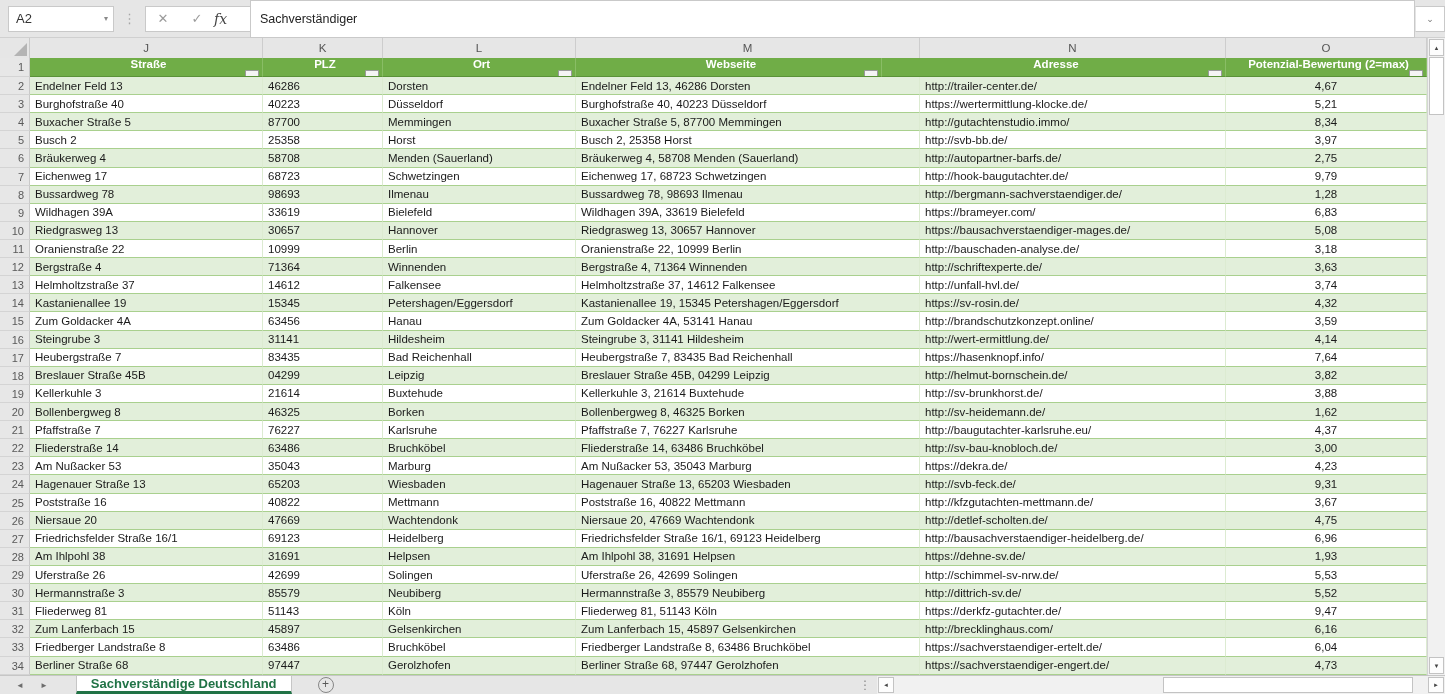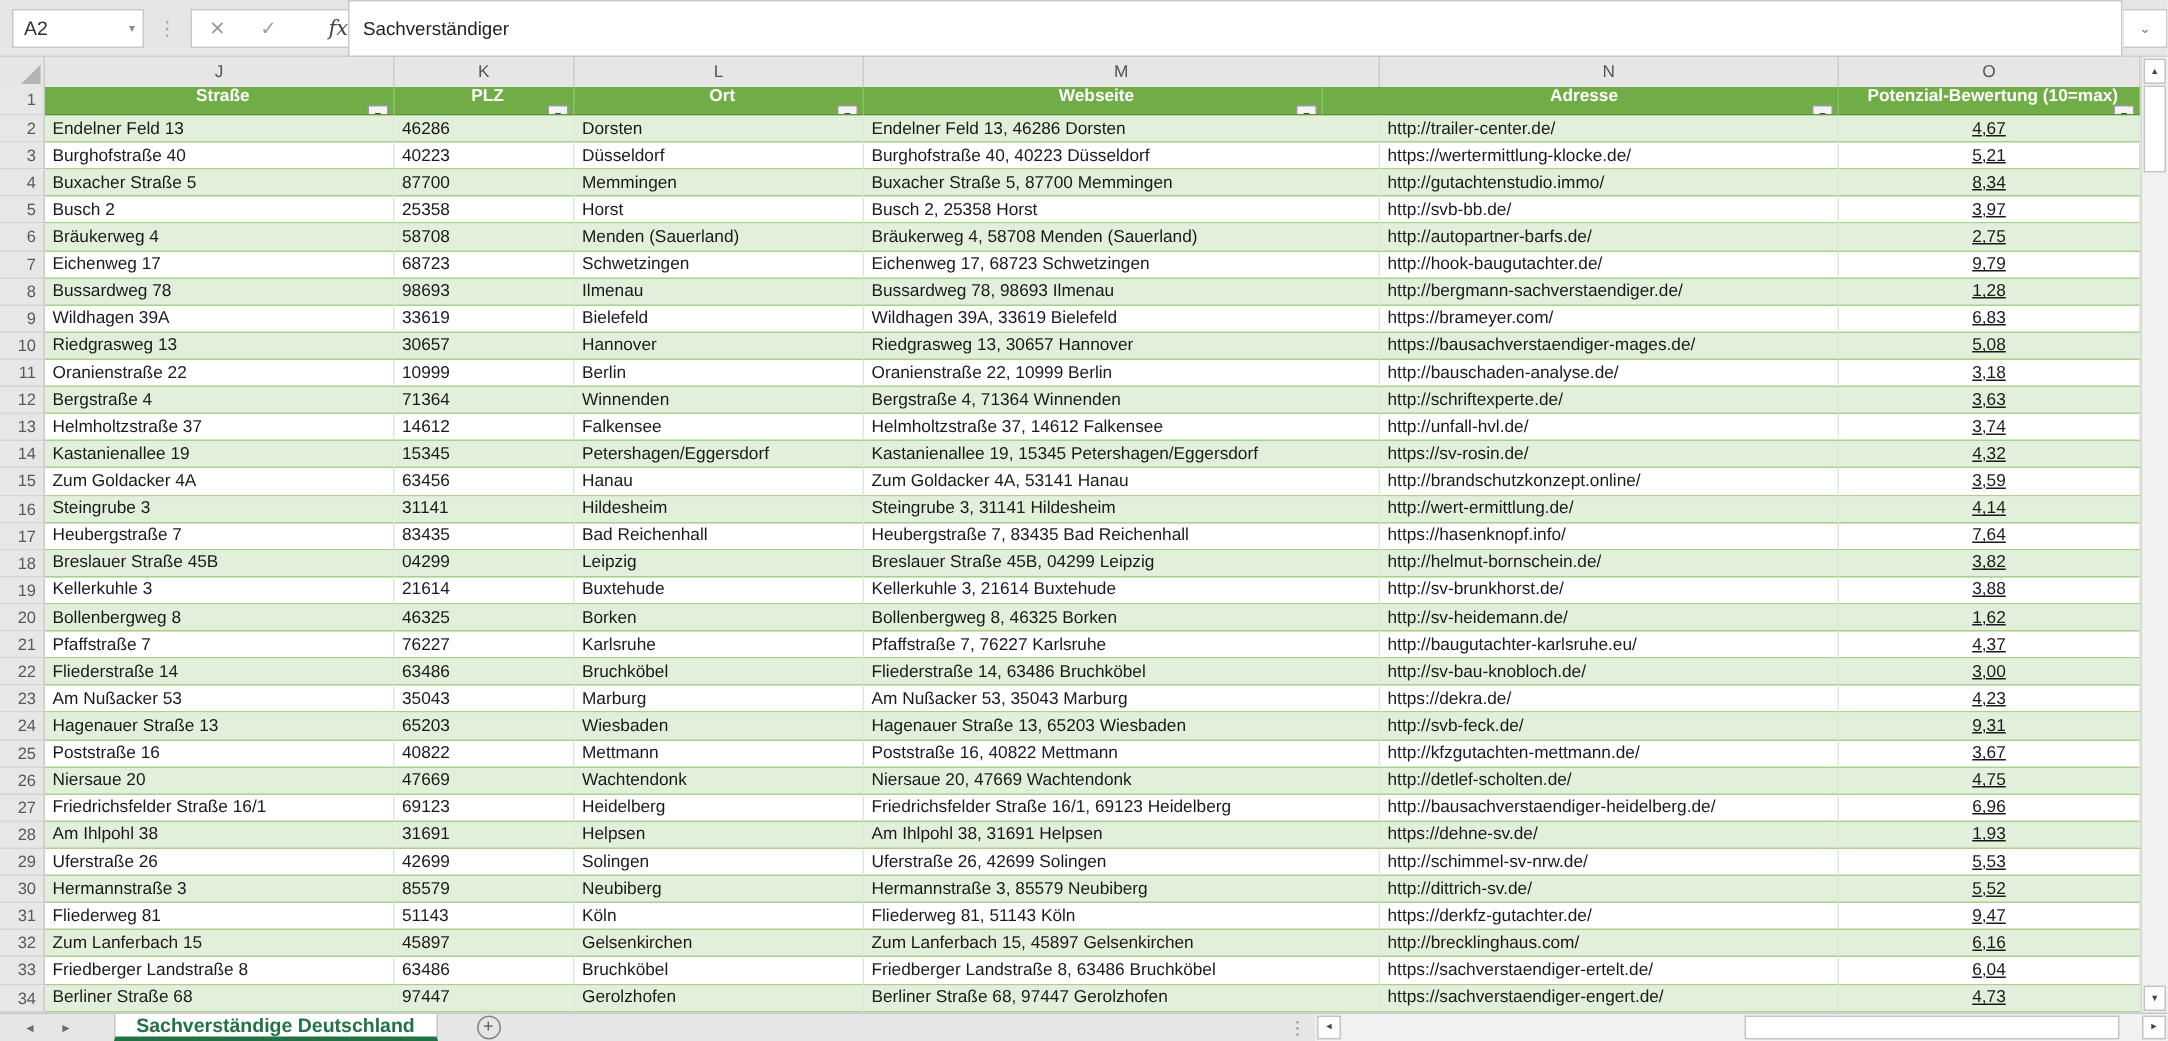--- a/index.html
+++ b/index.html
@@ -3,28 +3,28 @@
 <meta charset="utf-8">
 <style>
   * { margin:0; padding:0; box-sizing:border-box; }
   html,body { width:1445px; height:694px; overflow:hidden;
     font-family:"Liberation Sans", sans-serif; background:#e6e6e6; }
   .app { width:1445px; height:694px; display:flex; flex-direction:column; }
 
   
   .formula-row { height:38px; flex:0 0 38px; background:#e6e6e6; display:flex;
     align-items:center; padding:0 0 0 8px; border-bottom:1px solid #d0d0d0; }
-  .name-box { width:88px; height:26px; background:#fff; border:1px solid #c9c9c9;
+  .name-box { width:106px; height:26px; background:#fff; border:1px solid #c9c9c9;
     display:flex; align-items:center; padding:0 5px 0 7px; font-size:13px; color:#333; }
   .name-box .caret { margin-left:auto; font-size:8px; color:#8a8a8a; }
   .grip-dots { color:#a6a6a6; font-size:13px; margin:0 9px; letter-spacing:0; }
   .fx-box { height:26px; background:#fff; border:1px solid #c9c9c9; border-right:none;
     display:flex; align-items:center; gap:0; }
   .fx-btn { width:34px; text-align:center; font-size:13px; color:#9b9b9b; }
-  .fx-glyph { width:36px; text-align:right; font-family:"DejaVu Serif", serif;
+  .fx-glyph { width:36px; text-align:left; font-family:"DejaVu Serif", serif;
     font-style:italic; font-size:14px; color:#444; }
   .formula-input { flex:1; height:38px; background:#fff; border:1px solid #c9c9c9;
     display:flex; align-items:center; padding-left:9px; font-size:12.5px; color:#222; }
   .formula-chevron { width:30px; height:26px; background:#fff; border:1px solid #c9c9c9;
     border-left:1px solid #e4e4e4; display:flex; align-items:center; justify-content:center;
     font-size:9px; color:#777; }
 
   
   .sheet-area { flex:1; display:flex; background:#fff; overflow:hidden; }
   .grid { width:1427px; flex:0 0 1427px; display:flex; flex-direction:column; }
@@ -55,21 +55,21 @@
     background:#f4f4f4; border:1px solid #9a9a9a; border-radius:1px;
     display:flex; align-items:center; justify-content:center;
     font-size:7px; color:#444; line-height:1; }
 
   .rows { flex:1; display:flex; flex-direction:column; }
   .data-row { height:18.12px; flex:0 0 18.12px; display:flex; }
   .cell { font-size:11.5px; color:#1a1a1a; display:flex; align-items:center;
     padding-left:5px; white-space:nowrap; overflow:hidden;
     border-bottom:1px solid #a9d08e; border-right:1px solid #dcebd1; }
   .data-row.band .cell { background:#e2efda; }
-  .data-row .cell.c5 { justify-content:center; padding-left:0;text-decoration:underline; }
+  .data-row .cell.c5 { justify-content:center; padding-left:0; }
 
   
   .v-scrollbar { width:18px; flex:0 0 18px; background:#f1f1f1; border-left:1px solid #d4d4d4;
     display:flex; flex-direction:column; }
   .scroll-btn { height:17px; flex:0 0 17px; margin:1px; background:#fdfdfd;
     border:1px solid #c3c3c3; display:flex; align-items:center; justify-content:center;
     font-size:6px; color:#444; }
   .v-thumb { height:58px; flex:0 0 58px; margin:0 1px; background:#fff;
     border:1px solid #c3c3c3; }
   .v-space { flex:1; }
@@ -163,21 +163,21 @@
     <span>Webseite</span>
     <span class="filter-btn">▼</span>
   </div>
 
   <div class="header-cell c3">
     <span>Adresse</span>
     <span class="filter-btn">▼</span>
   </div>
 
   <div class="header-cell c5">
-    <span>Potenzial-Bewertung (10=max)</span>
+    <span>Potenzial-Bewertung (2=max)</span>
     <span class="filter-btn">▼</span>
   </div>
 </div>
 
       <div class="rows">
   <div class="data-row band">
     <div class="rownum">2</div>
     <div class="cell c0">Endelner Feld 13</div>
     <div class="cell c1">46286</div>
     <div class="cell c2">Dorsten</div>

